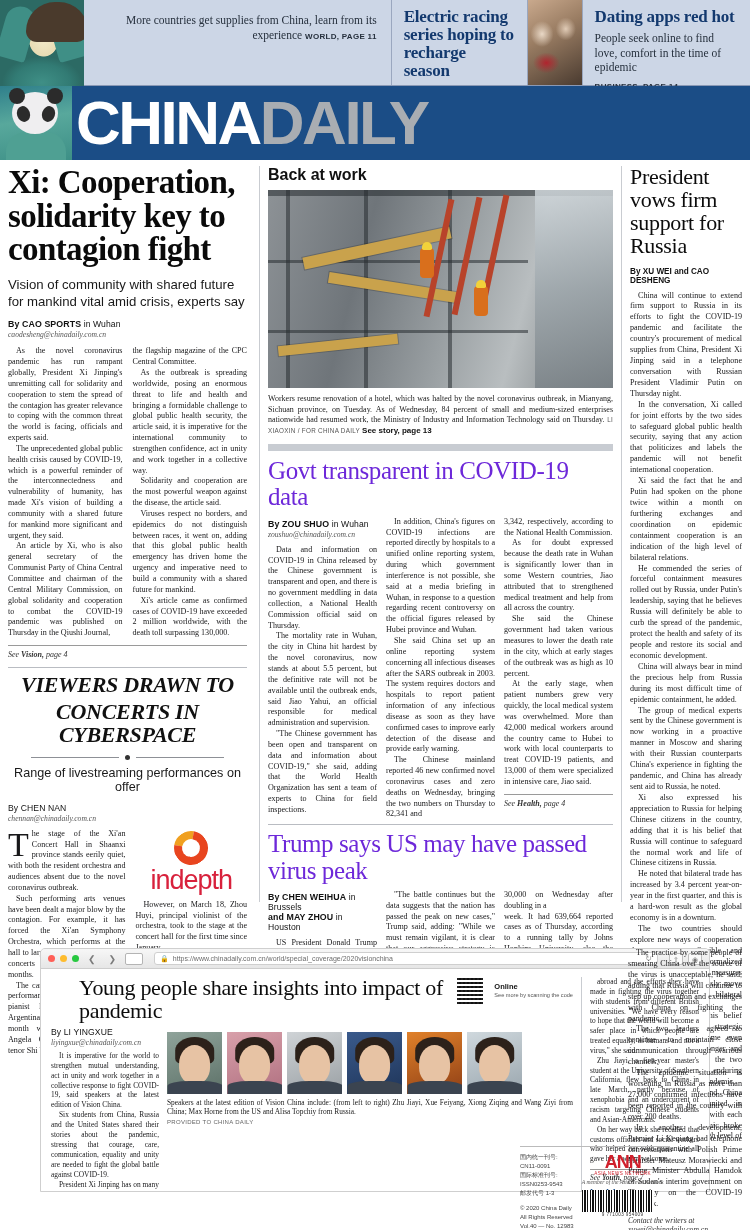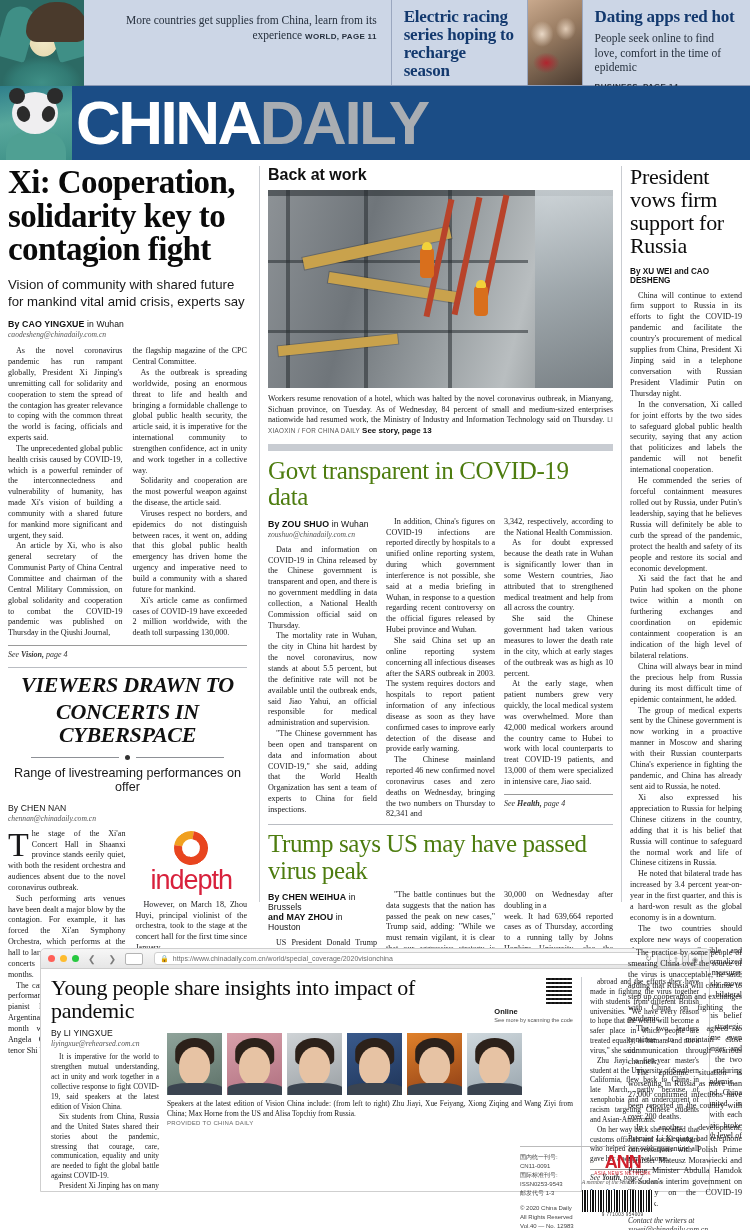--- a/index.html
+++ b/index.html
@@ -137,21 +137,21 @@
   .photo-main .helmet { position:absolute; width:10px; height:8px; background:#f2d23a; border-radius:6px 6px 2px 2px; }
   .photo-main .glass { position:absolute; right:0; top:0; width:78px; height:100%;
       background:linear-gradient(180deg,#cfd6da 0%, #9fa8ad 50%, #7b8388 100%); opacity:.85;}
 
   .caption { font-size:8px; line-height:1.32; color:#1a1a1a; margin-top:6px; text-align:justify; }
   .caption .credit { font-family:"Liberation Sans", sans-serif; font-size:6.3px; letter-spacing:.3px; color:#555; }
   .caption .seestory { font-family:"Liberation Sans", sans-serif; font-size:8px; font-weight:bold; color:#111; }
 
   .band { height:7px; background:#c8ccd2; margin:8px 0 7px 0; }
 
-  h2.sec { font-family:"Liberation Serif", serif; font-weight:normal; font-size:25px; line-height:1.05; color:#4d7c0f; letter-spacing:-0.4px; }
+  h2.sec { font-family:"Liberation Serif", serif; font-weight:normal; font-size:25px; line-height:1.05; color:#6d28d9; letter-spacing:-0.4px; }
 
   .inside-h { font-family:"Liberation Sans", sans-serif; font-weight:bold; font-size:13px; color:#1b4d86; margin-top:6px; }
   .inside-line { font-size:8.4px; color:#1a1a1a; margin-top:4px; border-top:1px solid #9a9a9a; padding-top:4px;}
   .inside-line b { font-family:"Liberation Sans", sans-serif; font-size:8.4px; }
 
   h3.rt { font-family:"Liberation Serif", serif; font-weight:normal; font-size:22px; line-height:1.04; color:#0c0c0c; letter-spacing:-0.3px; }
   .rt-by { font-family:"Liberation Sans", sans-serif; font-size:8.2px; font-weight:bold; color:#111; margin-top:9px; }
   .rt-body p { font-size:8.1px; line-height:1.35; text-align:justify; text-indent:8px; color:#18181a; margin:0; hyphens:auto; }
   .rt-contact { font-family:"Liberation Serif", serif; font-style:italic; font-size:7.6px; color:#333; margin-top:6px; }
 
@@ -169,22 +169,22 @@
   .urlbar .lock { font-family:"Liberation Sans", sans-serif; font-size:7px; color:#d94a3d; font-weight:bold; }
   .urlbar .u { font-family:"Liberation Sans", sans-serif; font-size:7px; color:#6c6c6c; }
   .urlbar .reload { margin-left:auto; font-size:8px; color:#9a9a9a; }
   .tbtn { width:14px; height:12px; border:1px solid #bdbdbd; border-radius:2px; background:#fafafa;
           font-family:"Liberation Sans", sans-serif; font-size:7px; text-align:center; line-height:11px; color:#777; }
 
   .bcontent { padding:8px 10px 0 10px; height:223px; background:#fff; display:flex; }
   .bc-main { flex:1; padding-right:8px; }
   .bc-side { width:118px; border-left:1px solid #c9ccd1; padding-left:8px; }
 
-  h2.onlinehead { font-family:"Liberation Serif", serif; font-weight:normal; font-size:22px; line-height:1.04; color:#0c0c0c; letter-spacing:-0.3px; }
-  .qr-wrap { display:flex; align-items:flex-end; gap:3px;flex-direction:column; }
+  h2.onlinehead { font-family:"Liberation Serif", serif; font-weight:normal; font-size:22px; line-height:1.04; color:#0c0c0c; letter-spacing:-0.3px;margin-left:28px; }
+  .qr-wrap { display:flex; align-items:center; gap:10px; }
   .qr { width:28px; height:28px; background:
       repeating-linear-gradient(0deg,#111 0 2px,#fff 2px 4px),
       repeating-linear-gradient(90deg,#111 0 2px,rgba(255,255,255,0) 2px 4px);
       background-blend-mode: screen; border:1px solid #fff; }
   .qr-t { font-family:"Liberation Sans", sans-serif; font-size:7.5px; font-weight:bold; color:#111; line-height:1.1;}
   .qr-s { font-family:"Liberation Sans", sans-serif; font-size:5.6px; color:#555; line-height:1.25; margin-top:1px;}
 
   .faces { display:flex; gap:5px; margin:5px 0 4px 0; }
   .face { width:55px; height:62px; position:relative; overflow:hidden; }
   .face .skin { position:absolute; left:50%; top:22%; transform:translateX(-50%); width:58%; height:62%;
@@ -259,21 +259,21 @@
       <span class="china">CHINA</span><span class="daily">DAILY</span>
     </div>
   </div>
 
 
   <div class="main">
 
     <div class="col-left">
       <h1 class="lead">Xi: Cooperation, solidarity key to contagion fight</h1>
       <div class="deck">Vision of community with shared future for mankind vital amid crisis, experts say</div>
-      <div class="byline"><b>By CAO YINGXUE</b><span> in Wuhan</span></div>
+      <div class="byline"><b>By CAO SPORTS</b><span> in Wuhan</span></div>
       <div class="email">caodesheng@chinadaily.com.cn</div>
 
       <div class="cols2 bodytext">
         <p>As the novel coronavirus pandemic has run rampant globally, President Xi Jinping's unremitting call for solidarity and cooperation to stem the spread of the contagion has greater relevance to coping with the common threat the world is facing, officials and experts said.</p>
         <p>The unprecedented global public health crisis caused by COVID-19, which is a powerful reminder of the interconnectedness and vulnerability of humanity, has made Xi's vision of building a community with a shared future for mankind more significant and urgent, they said.</p>
         <p>An article by Xi, who is also general secretary of the Communist Party of China Central Committee and chairman of the Central Military Commission, on global solidarity and cooperation to combat the COVID-19 pandemic was published on Thursday in the Qiushi Journal,</p>
         <p class="noind">the flagship magazine of the CPC Central Committee.</p>
         <p>As the outbreak is spreading worldwide, posing an enormous threat to life and health and bringing a formidable challenge to global public health security, the article said, it is imperative for the international community to strengthen confidence, act in unity and work together in a collective way.</p>
         <p>Solidarity and cooperation are the most powerful weapon against the disease, the article said.</p>
         <p>Viruses respect no borders, and epidemics do not distinguish between races, it went on, adding that this global public health emergency has driven home the urgency and imperative need to build a community with a shared future for mankind.</p>
@@ -387,22 +387,22 @@
         </div>
       </div>
     </div>
 
     <div class="col-right">
       <h3 class="rt">President vows firm support for Russia</h3>
       <div class="rt-by">By XU WEI and CAO DESHENG</div>
       <div class="rt-body" style="margin-top:6px;">
         <p>China will continue to extend firm support to Russia in its efforts to fight the COVID-19 pandemic and facilitate the country's procurement of medical supplies from China, President Xi Jinping said in a telephone conversation with Russian President Vladimir Putin on Thursday night.</p>
         <p>In the conversation, Xi called for joint efforts by the two sides to safeguard global public health security, saying that any action that politicizes and labels the pandemic will not benefit international cooperation.</p>
+        <p>Xi said the fact that he and Putin had spoken on the phone twice within a month on furthering exchanges and coordination on epidemic containment cooperation is an indication of the high level of bilateral relations.</p>
         <p>He commended the series of forceful containment measures rolled out by Russia, under Putin's leadership, saying that he believes Russia will definitely be able to curb the spread of the pandemic, protect the health and safety of its people and restore its social and economic development.</p>
-        <p>Xi said the fact that he and Putin had spoken on the phone twice within a month on furthering exchanges and coordination on epidemic containment cooperation is an indication of the high level of bilateral relations.</p>
         <p>China will always bear in mind the precious help from Russia during its most difficult time of epidemic containment, he added.</p>
         <p>The group of medical experts sent by the Chinese government is now working in a proactive manner in Moscow and sharing with their Russian counterparts China's experience in fighting the pandemic, and China has already sent aid to Russia, he noted.</p>
         <p>Xi also expressed his appreciation to Russia for helping Chinese citizens in the country, adding that it is his belief that Russia will continue to safeguard the normal work and life of Chinese citizens in Russia.</p>
         <p>He noted that bilateral trade has increased by 3.4 percent year-on-year in the first quarter, and this is a hard-won result as the global economy is in a downturn.</p>
         <p>The two countries should explore new ways of cooperation that are more flexible and diversified with normalized epidemic containment measures in place and continuously move forward their bilateral cooperation, he said.</p>
         <p>He also expressed his belief that bilateral strategic coordination will become even more resilient and stronger and the friendship between the two peoples will be more enduring after the test from the pandemic.</p>
         <p>Putin said Russia and China have always been united in actions and cooperated with each other since the pandemic broke out, which shows the high level of bilateral relations.</p>
       </div>
     </div>
   </div>
@@ -433,21 +433,21 @@
             <div>
               <div class="qr-t">Online</div>
               <div class="qr-s">See more by scanning the code</div>
             </div>
           </div>
         </div>
 
         <div style="display:flex; gap:8px; margin-top:4px;">
           <div style="width:108px;">
             <div class="byline" style="margin-top:0;">By LI YINGXUE</div>
-            <div class="email">liyingxue@rehearsed.com.cn</div>
+            <div class="email">liyingxue@chinadaily.com.cn</div>
             <div class="bodytext" style="margin-top:4px;">
               <p style="font-size:7.4px;">It is imperative for the world to strengthen mutual understanding, act in unity and work together in a collective response to fight COVID-19, said speakers at the latest edition of Vision China.</p>
               <p style="font-size:7.4px;">Six students from China, Russia and the United States shared their stories about the pandemic, stressing that courage, care, communication, equality and unity are needed to fight the global battle against COVID-19.</p>
               <p style="font-size:7.4px;">President Xi Jinping has on many occasions called for global solidarity and cooperation to battle the pandemic. The six speakers shared their own stories and reflections on worldwide cooperation</p>
             </div>
           </div>
           <div style="flex:1;">
             <div class="faces">
               <div class="face" style="background:linear-gradient(160deg,#8fa39a,#5d7168);">
                   <div class="hair2"></div>

